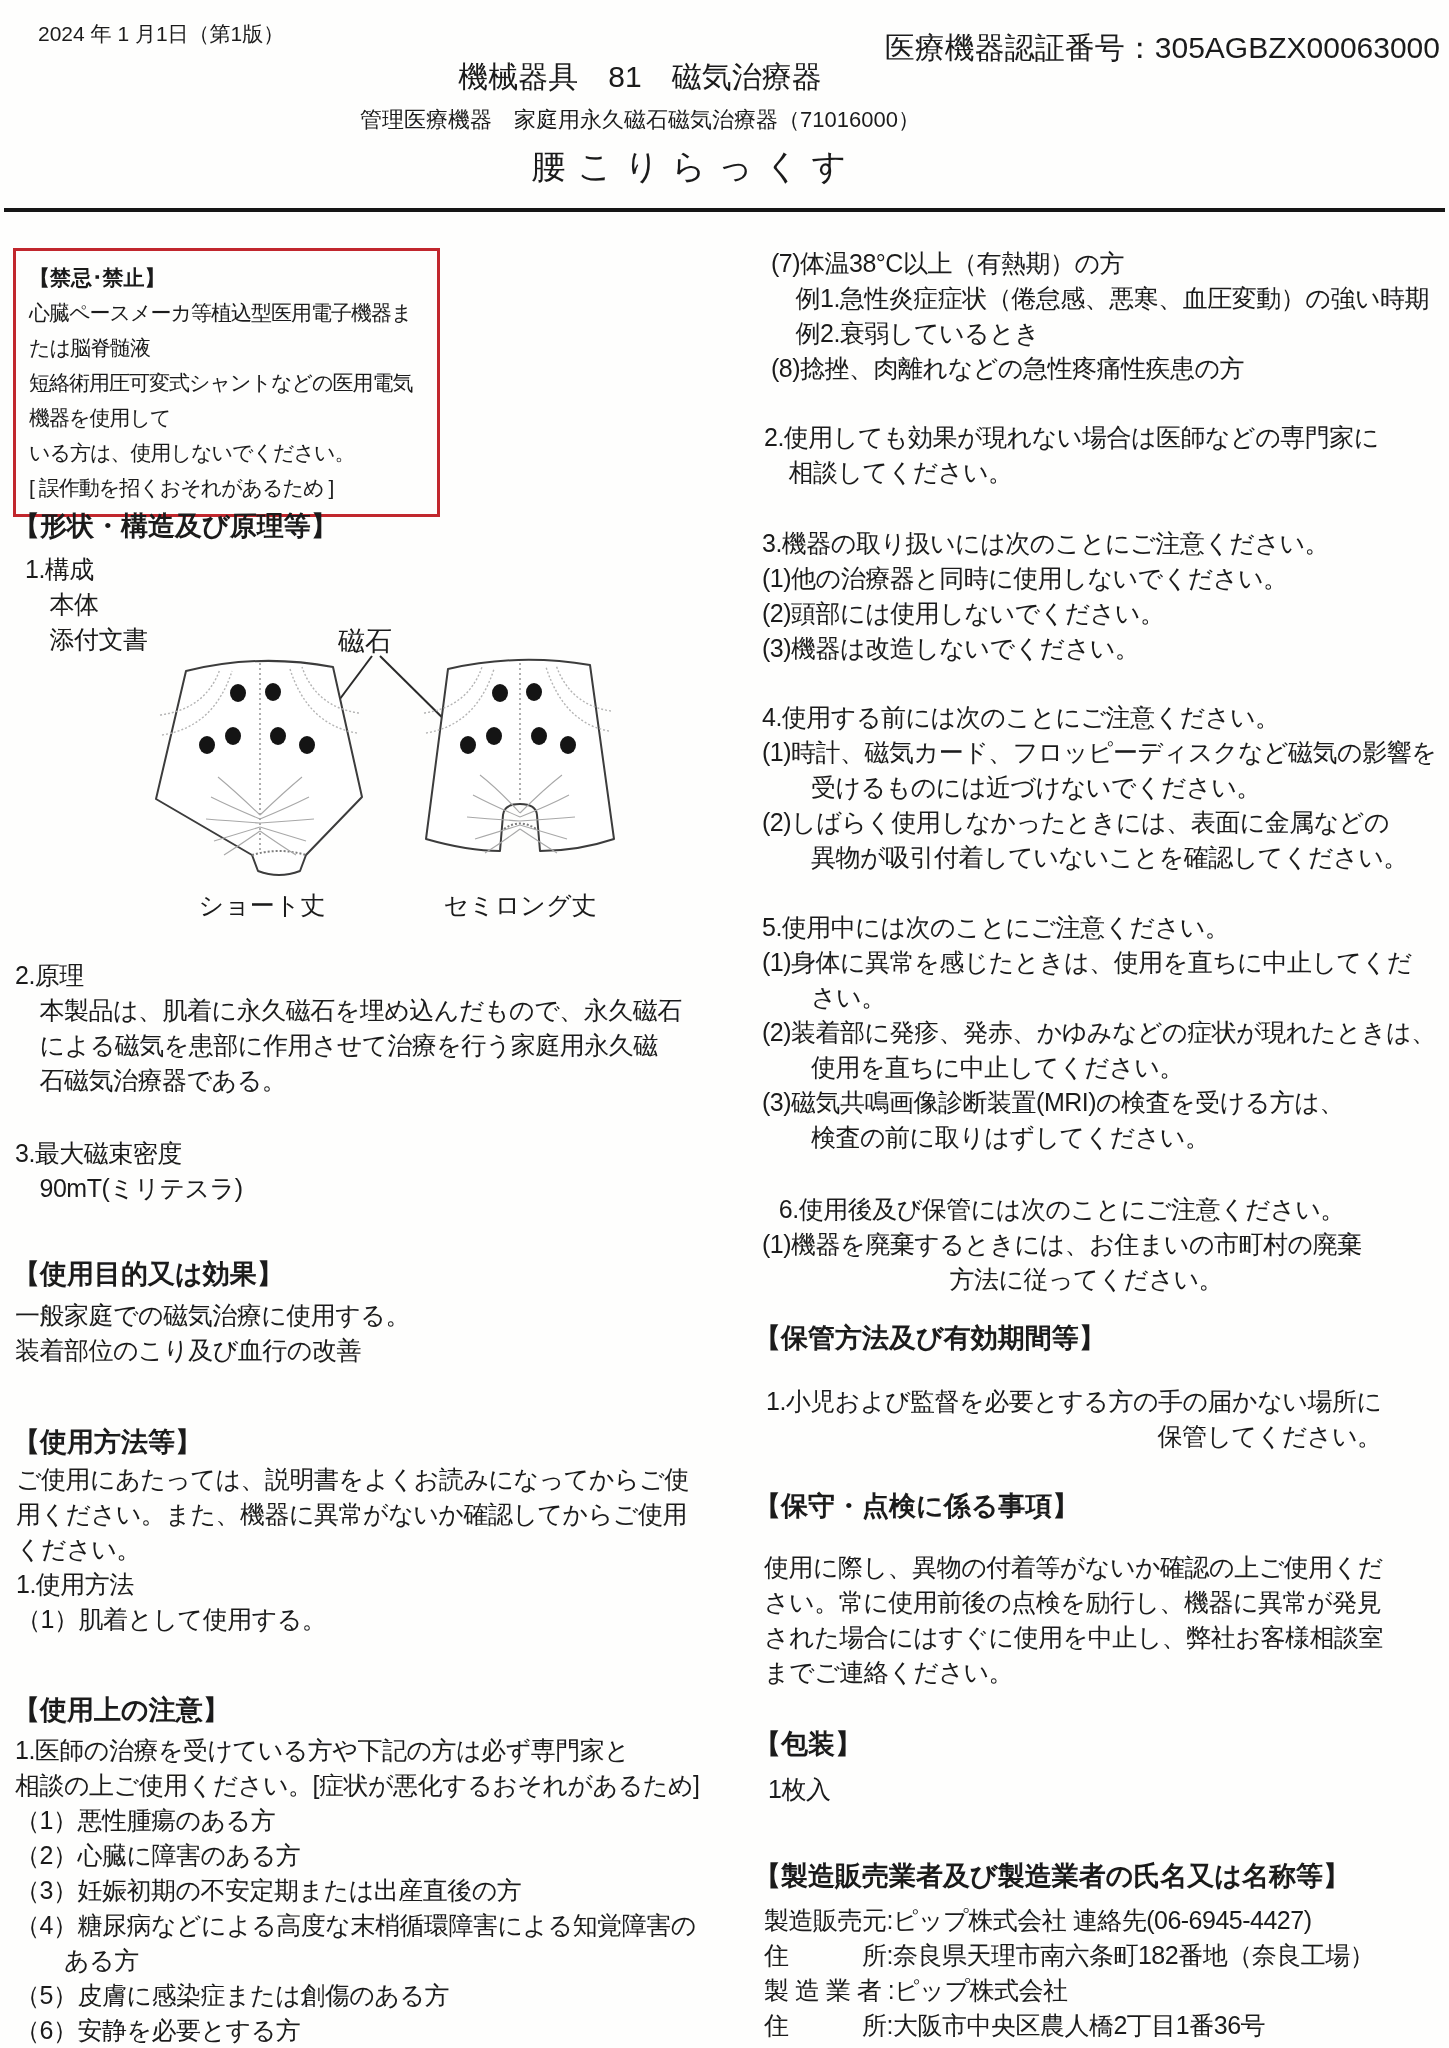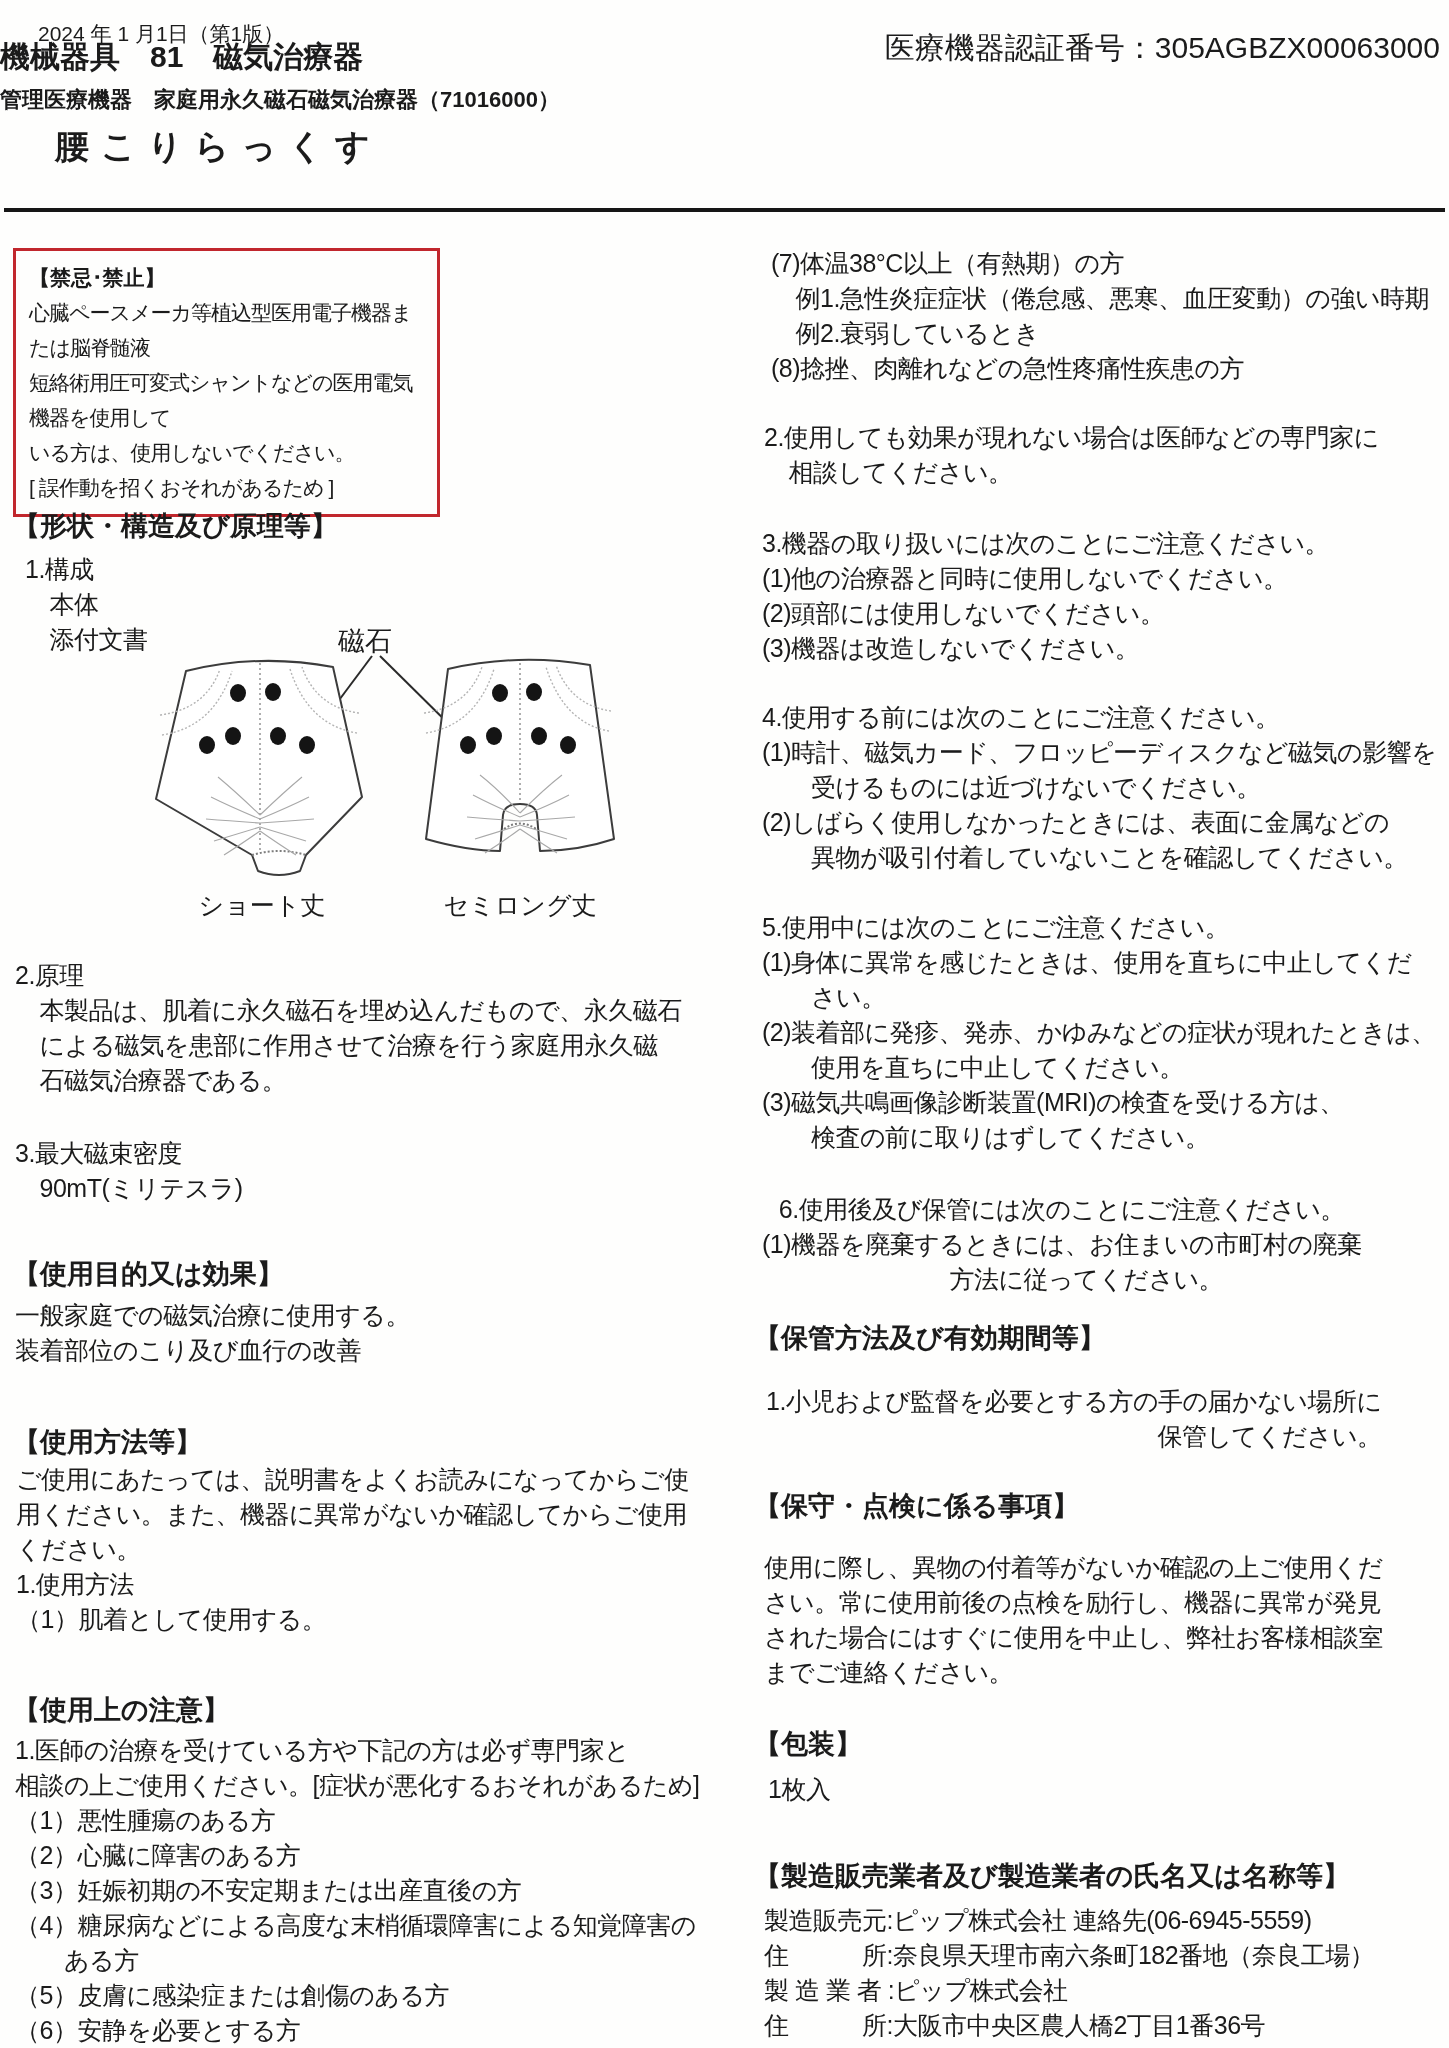--- a/index.html
+++ b/index.html
@@ -4,21 +4,21 @@
 <style>
   html,body{margin:0;padding:0;background:#ffffff;}
   .page{position:relative;width:1449px;height:2048px;background:#fefefd;
         font-family:"Liberation Sans",sans-serif;color:#1b1b1b;overflow:hidden;}
   .abs{position:absolute;}
   .line{white-space:pre-wrap;}
   .body-block{font-size:25px;line-height:35px;letter-spacing:-0.5px;}
   .sec-title{font-size:27px;font-weight:700;letter-spacing:0px;line-height:32px;}
   .doc-date{position:absolute;left:22px;top:20px;font-size:21px;letter-spacing:0px;margin-left:16px;}
   .cert{position:absolute;right:9px;top:28px;font-size:30px;}
-  .title-wrap{position:absolute;left:0;top:36px;width:1280px;font-weight:700;}
+  .title-wrap{position:absolute;left:0;top:56px;width:1280px;text-align:center;font-weight:400;}
   .t1{font-size:30px;line-height:42px;}
   .t2{font-size:22px;line-height:44px;}
   .t3{font-size:34px;line-height:48px;letter-spacing:12px;position:relative;left:55px;}
   .rule{position:absolute;left:4px;top:208px;width:1441px;height:4px;background:#161616;}
   .warn-box{position:absolute;left:13px;top:248px;width:427px;box-sizing:border-box;
             border:3px solid #c1272d;padding:9px 13px;font-size:21px;line-height:35px;
             letter-spacing:-1px;font-weight:500;}
   .warn-box .line:first-child{font-weight:700;letter-spacing:0;}
   .diagram-svg{position:absolute;left:140px;top:612px;}
   .outline{fill:#ffffff;stroke:#3c3c3c;stroke-width:2;stroke-linejoin:round;}
@@ -218,19 +218,19 @@
       <div class="line">までご連絡ください。</div>
     </div>
 
   <div class="abs sec-title" style="left:754px;top:1728px;">【包装】</div>
   <div class="abs body-block" style="left:768px;top:1772px;">
       <div class="line">1枚入</div>
     </div>
 
   <div class="abs sec-title" style="left:754px;top:1860px;">【製造販売業者及び製造業者の氏名又は名称等】</div>
   <div class="abs body-block" style="left:764px;top:1903px;">
-      <div class="line">製造販売元:ピップ株式会社 連絡先(06-6945-5559)</div>
+      <div class="line">製造販売元:ピップ株式会社 連絡先(06-6945-4427)</div>
       <div class="line">住　　　所:奈良県天理市南六条町182番地（奈良工場）</div>
       <div class="line">製 造 業 者 :ピップ株式会社</div>
       <div class="line">住　　　所:大阪市中央区農人橋2丁目1番36号</div>
     </div>
 
 </div>
 
 </body></html>

